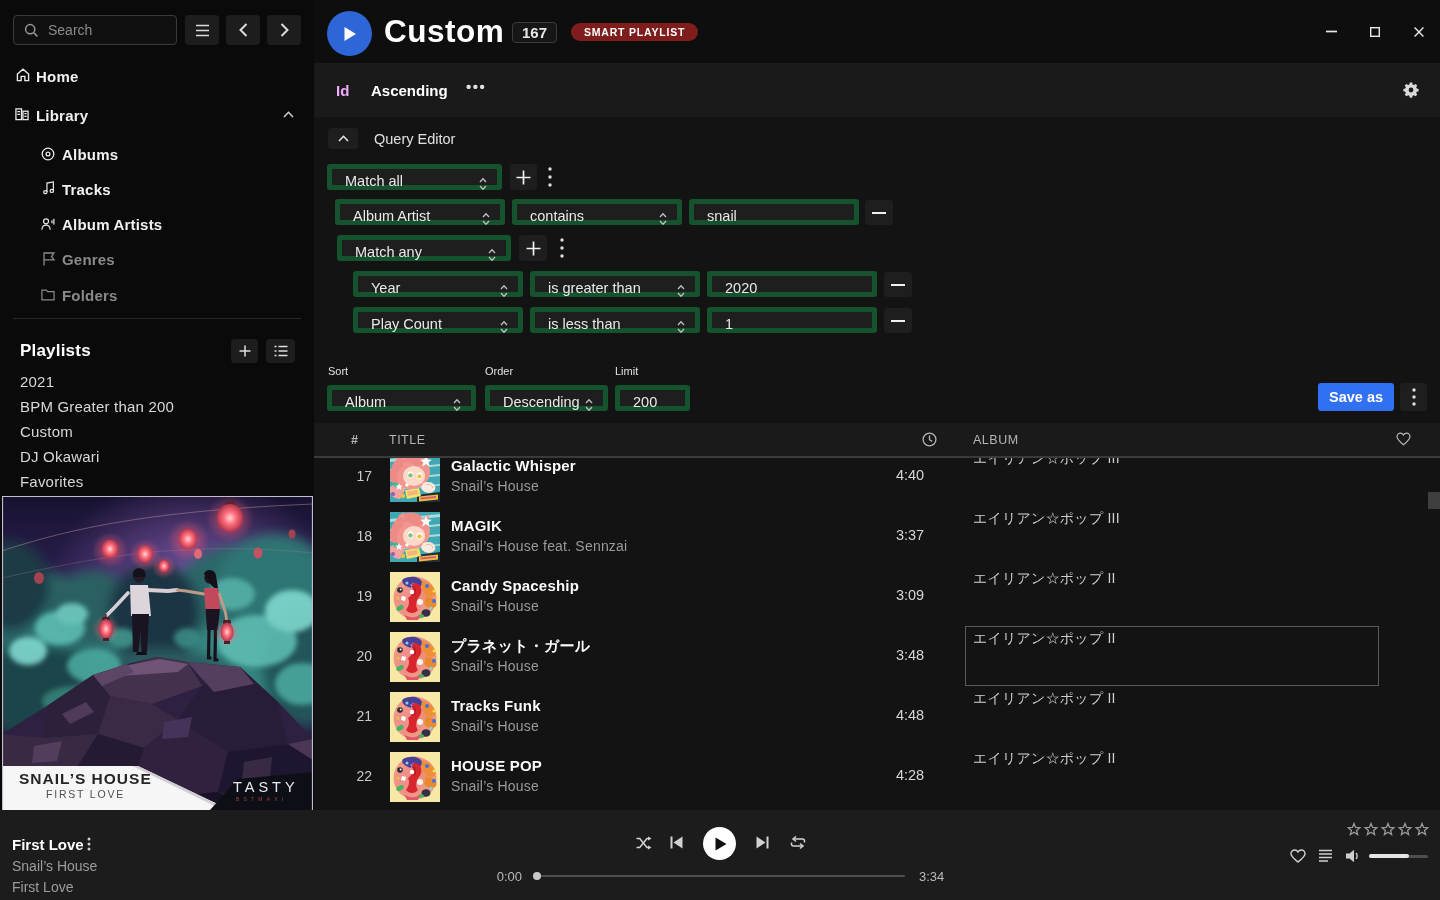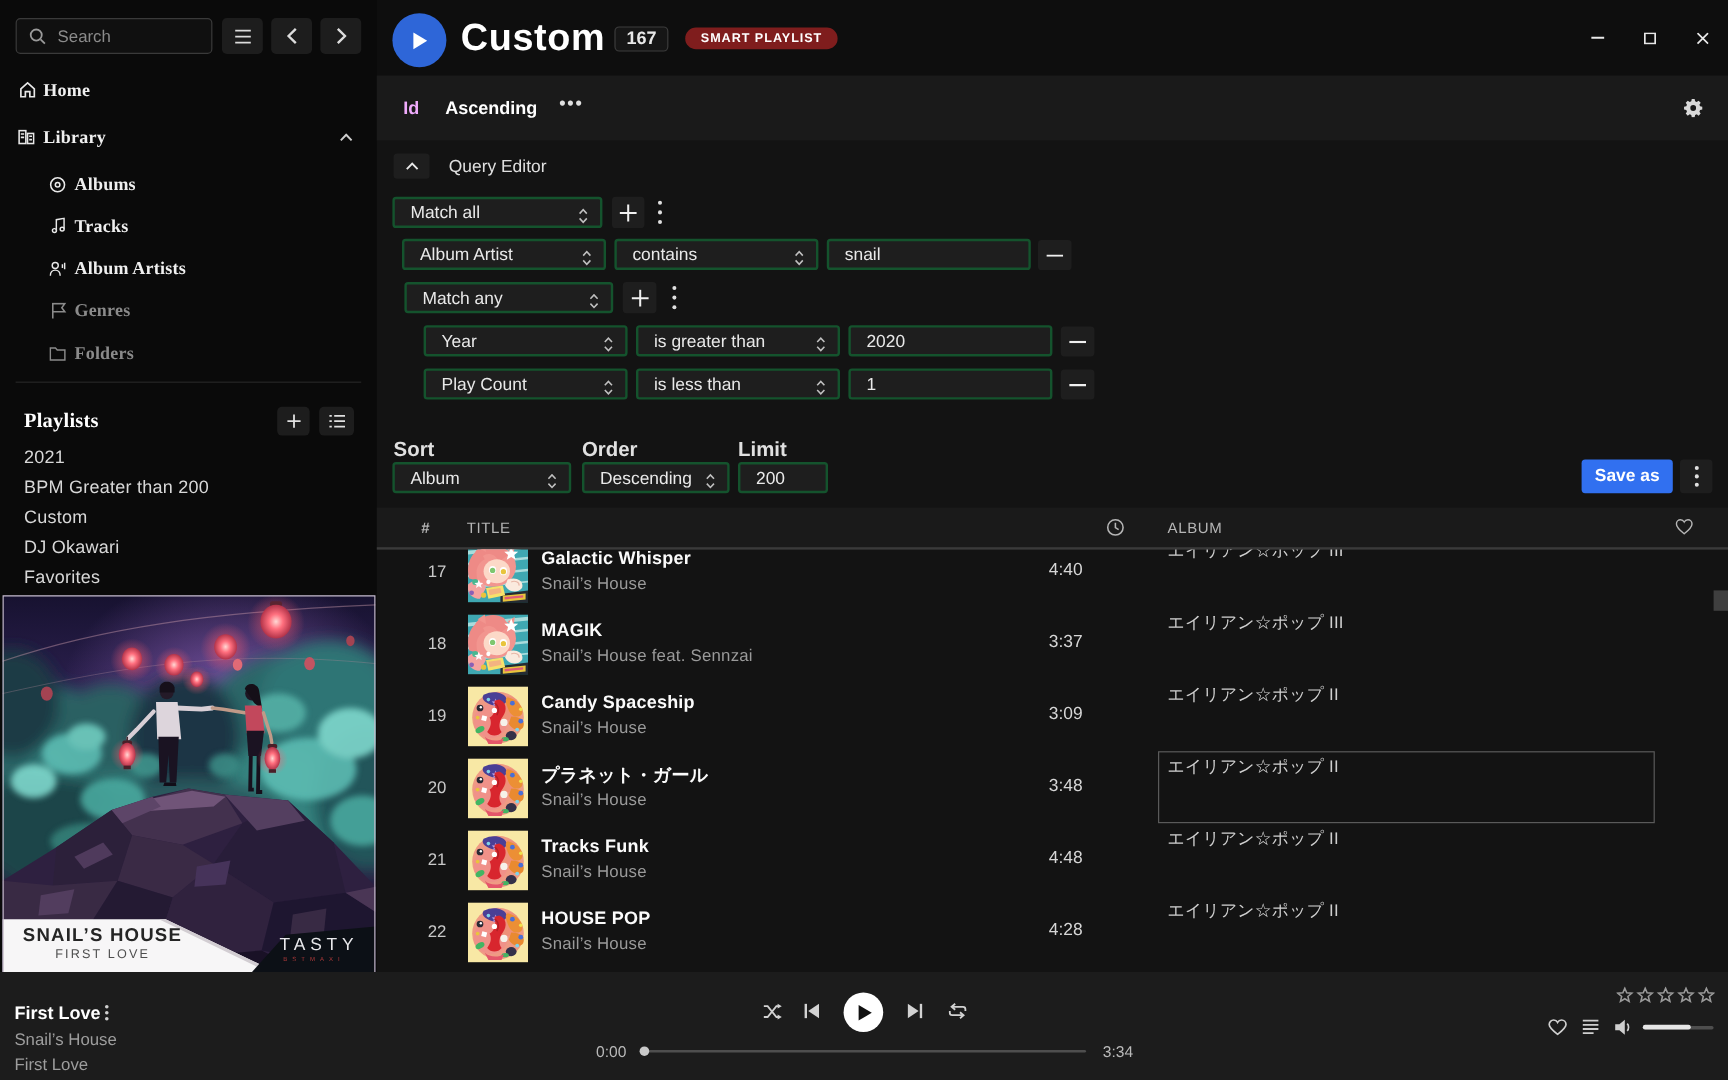--- a/index.html
+++ b/index.html
@@ -9,21 +9,21 @@
 #app { position:relative; width:1440px; height:900px; }
 
 
 #sidebar { position:absolute; left:0; top:0; width:314px; height:810px; background:#0a0a0a; }
 #searchbox { position:absolute; left:13px; top:15px; width:164px; height:30px;
   border:1px solid #3a3a3a; border-radius:4px; background:#101010; color:#8b8b8b;
   font-size:14px; line-height:28px; padding-left:34px; }
 .sqbtn { position:absolute; top:15px; width:34px; height:30px; background:#1d1d1d;
   border-radius:4px; display:flex; align-items:center; justify-content:center; color:#dcdcdc; }
 .nav-ico { position:absolute; width:14px; height:14px; }
-.navtxt { position:absolute; font-size:15px; font-weight:700; color:#f0f0f0; letter-spacing:.2px;font-family:Liberation Serif, serif; }
+.navtxt { position:absolute; font-size:15px; font-weight:700; color:#f0f0f0; letter-spacing:.2px; }
 .navtxt.dim { color:#8a8a8a; }
 #divider { position:absolute; left:13px; top:318px; width:288px; height:1px; background:#262626; }
 .pl-item { position:absolute; left:20px; font-size:15px; color:#d8d8d8; letter-spacing:.2px; }
 
 
 #main { position:absolute; left:314px; top:0; width:1126px; height:810px; background:#131313; }
 #titlebar { position:absolute; left:0; top:0; width:1126px; height:63px; background:#0e0e0e; }
 #playcircle { position:absolute; left:13px; top:11px; width:45px; height:45px; border-radius:50%;
   background:#2e66d8; display:flex; align-items:center; justify-content:center; }
 #ptitle { position:absolute; left:70px; top:13px; font-size:31.5px; font-weight:700; color:#fff; letter-spacing:.5px;}
@@ -32,37 +32,37 @@
   text-align:center; line-height:19px; }
 #smartpill { position:absolute; left:257px; top:23px; height:18px; background:#7f1d1d; border-radius:9px;
   color:#fff; font-size:10.5px; font-weight:700; letter-spacing:.8px; line-height:18px; padding:0 13px; }
 .winbtn { position:absolute; top:20px; width:20px; height:20px; color:#e8e8e8; }
 #toolbar { position:absolute; left:0; top:63px; width:1126px; height:54px; background:#1a1a1a; }
 #toolbar .id { position:absolute; left:22px; top:19px; font-size:15px; font-weight:700; color:#f0abfc; }
 #toolbar .asc { position:absolute; left:57px; top:19px; font-size:15px; font-weight:700; color:#fff; }
 #toolbar .dots { position:absolute; left:152px; top:15px; font-size:15px; font-weight:700; color:#e0e0e0; letter-spacing:1.5px;}
 
 
-.qe-sel, .qe-inp { position:absolute; height:26px; background:#1e1e1e; border:2px solid #14532d;
+.qe-sel, .qe-inp { position:absolute; height:26px; background:#1e1e1e; border:5px solid #14532d;
   border-radius:3px; color:#e9e9e9; font-size:14.5px; line-height:24px; padding-left:13px; }
 .qe-sel .chev { position:absolute; right:10px; top:5px; }
 .icobtn { position:absolute; background:#1e1e1e; border-radius:3px; display:flex;
   align-items:center; justify-content:center; color:#efefef; }
-.qlabel { position:absolute; font-size:17px; color:#e0e0e0;font-weight:bold; }
+.qlabel { position:absolute; font-size:11px; color:#e0e0e0; }
 
 
 #thead { position:absolute; left:0; top:423px; width:1126px; height:35px; background:#1a1a1a;
   border-bottom:2px solid #3a3a3a; color:#b5b5b5; font-size:12.5px; }
 #rows { position:absolute; left:0; top:458px; width:1250px; height:352px; overflow:hidden; }
 .trow { position:absolute; left:0; width:1126px; height:60px; }
 .tnum { position:absolute; left:20px; top:21px; width:38px; text-align:right; font-size:14px; color:#c9c9c9; }
 .tthumb { position:absolute; left:76px; top:5px; width:50px; height:50px; }
 .ttitle { position:absolute; left:137px; top:10px; font-size:15px; font-weight:700; color:#fbfbfb; letter-spacing:.2px;}
 .tartist { position:absolute; left:137px; top:31px; font-size:14px; color:#9a9a9a; letter-spacing:.2px;}
-.tdur { position:absolute; left:560px; top:20px; width:72px; text-align:left; font-size:14.5px; color:#d6d6d6; }
+.tdur { position:absolute; left:560px; top:20px; width:72px; text-align:center; font-size:14.5px; color:#d6d6d6; }
 .talbum { position:absolute; left:659px; top:3px; font-size:14px; color:#cfcfcf; letter-spacing:.2px;}
 #cellfocus { position:absolute; left:651px; top:168px; width:414px; height:60px; border:1px solid #5a5a5a; }
 #scrollthumb { position:absolute; left:1114px; top:492px; width:12px; height:17px; background:#3f3f3f; }
 
 
 #playerbar { position:absolute; left:0; top:810px; width:1440px; height:90px; background:#1c1c1c; }
 #pb-title { position:absolute; left:12px; top:26px; font-size:15px; font-weight:700; color:#fff; }
 #pb-l2 { position:absolute; left:12px; top:48px; font-size:14px; color:#9d9d9d; }
 #pb-l3 { position:absolute; left:12px; top:69px; font-size:14px; color:#9d9d9d; }
 .pb-ic { position:absolute; color:#d2d2d2; }

